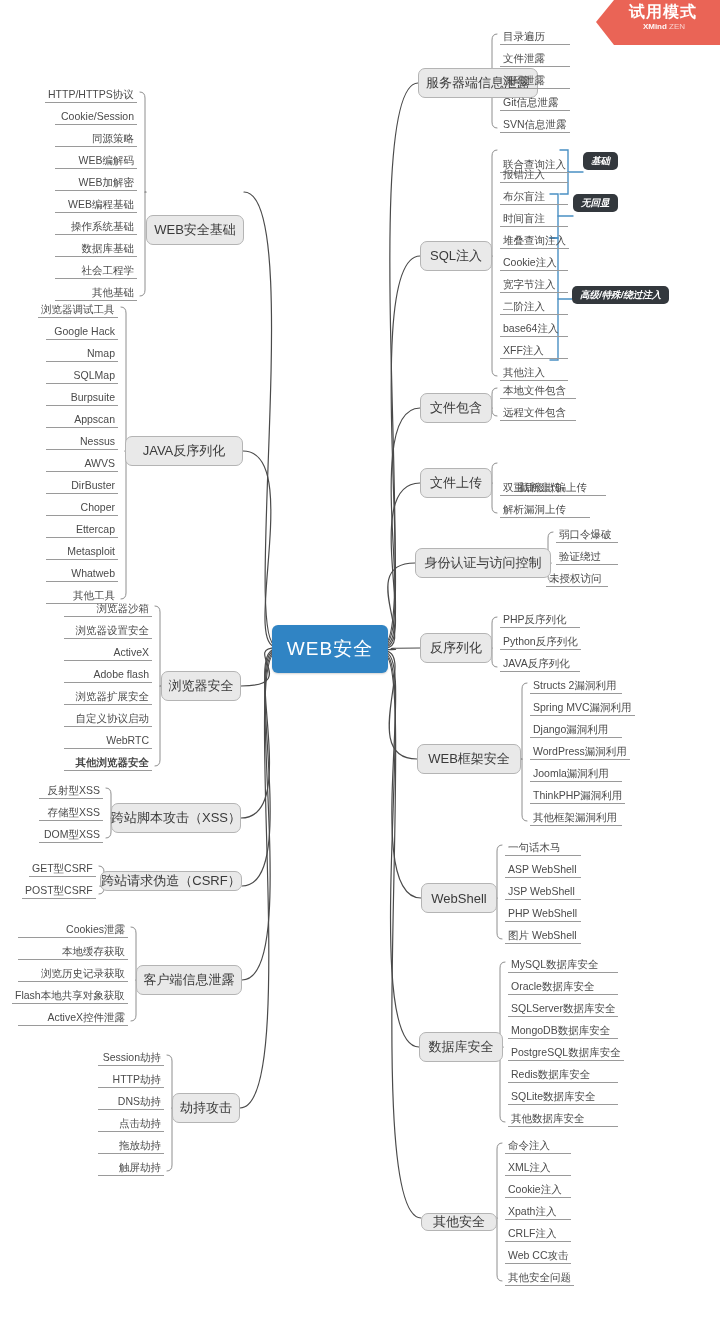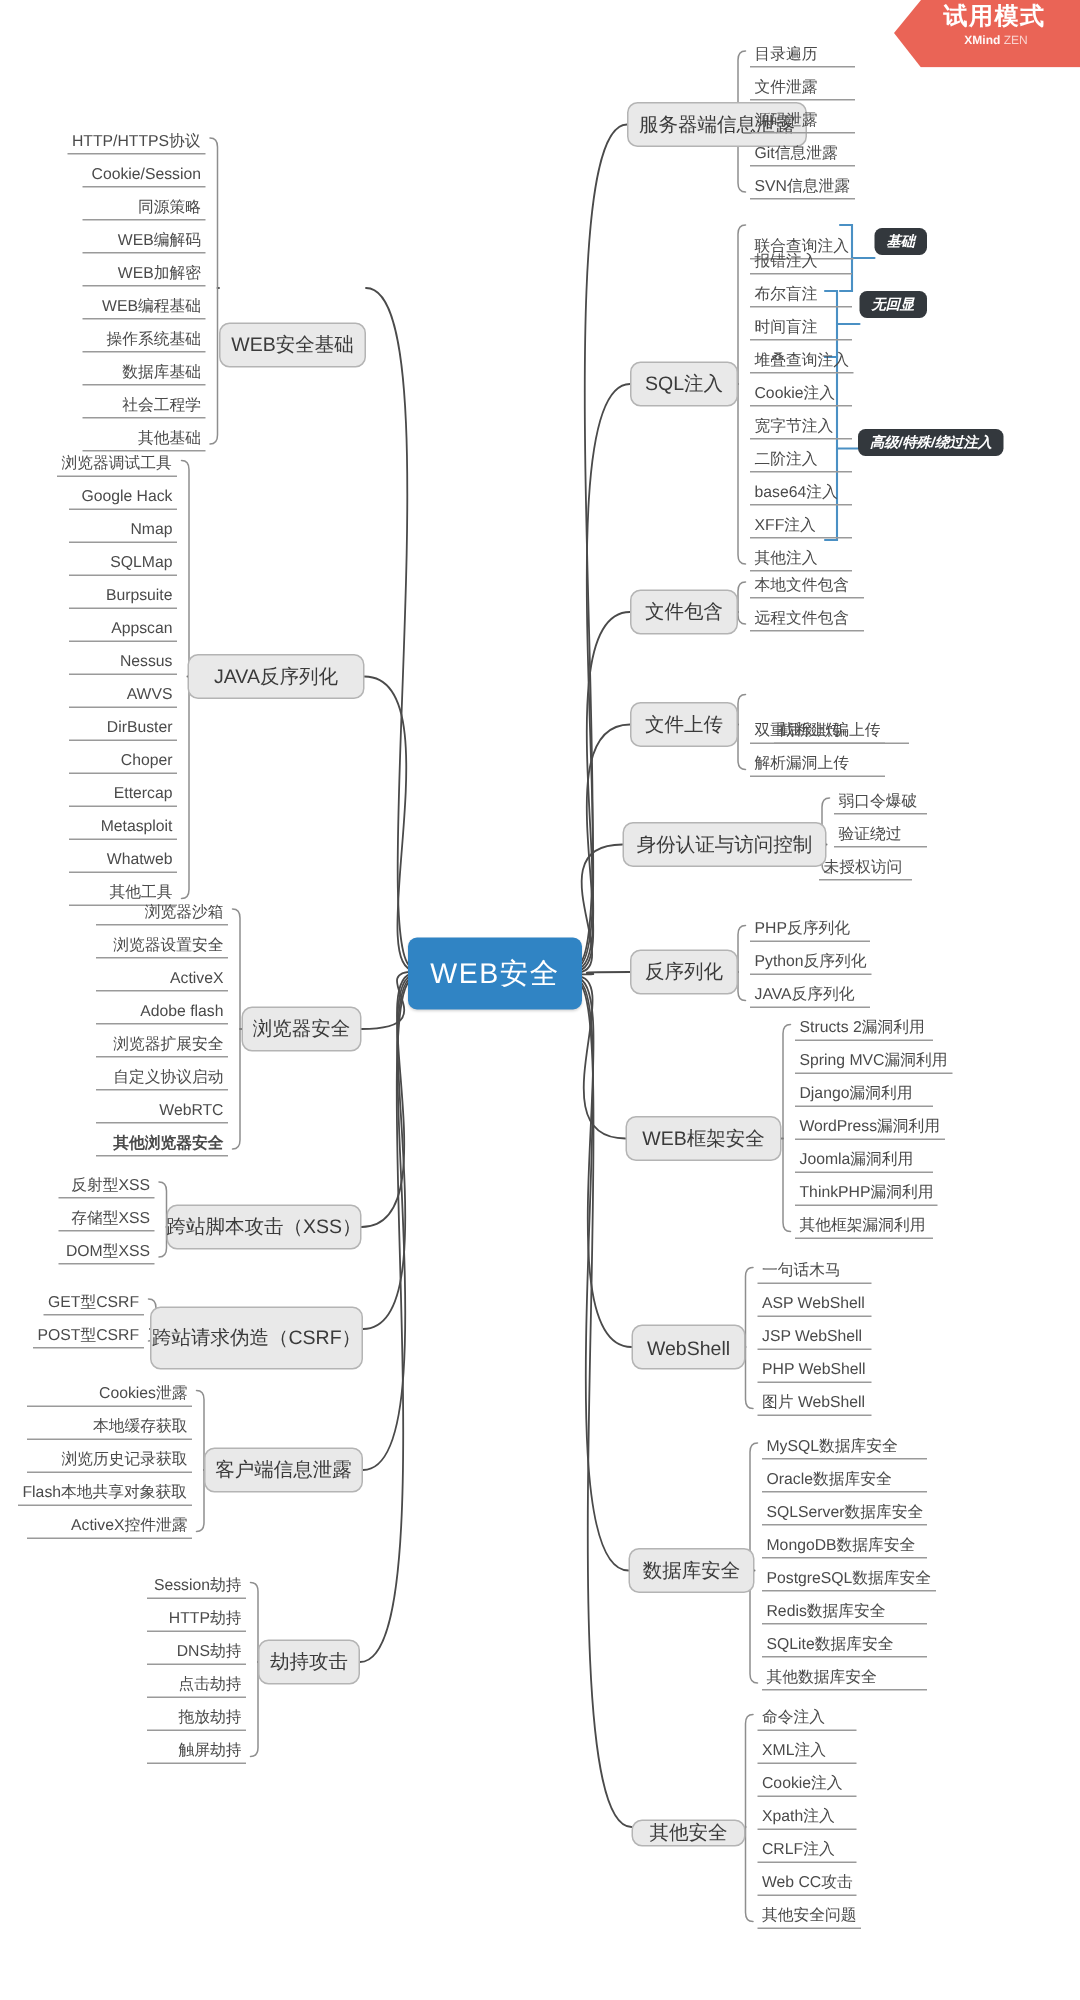--- a/index.html
+++ b/index.html
@@ -252,21 +252,21 @@
       <div class="leaf l" style="top: 689px; min-width: 88px; left: 64px;">浏览器扩展安全</div>
       <div class="leaf l" style="top: 711px; min-width: 88px; left: 64px;">自定义协议启动</div>
       <div class="leaf l" style="top: 733px; min-width: 88px; left: 64px;">WebRTC</div>
       <div class="leaf l" style="top: 755px; min-width: 88px; left: 64px; font-weight: bold;">其他浏览器安全</div>
       <div class="branch" style="left: 111px; top: 803px; width: 130px; height: 30px;">
         <span>跨站脚本攻击（XSS）</span>
       </div>
       <div class="leaf l" style="top: 783px; min-width: 64px; left: 39px;">反射型XSS</div>
       <div class="leaf l" style="top: 805px; min-width: 64px; left: 39px;">存储型XSS</div>
       <div class="leaf l" style="top: 827px; min-width: 64px; left: 39px;">DOM型XSS</div>
-      <div class="branch" style="left: 100px; top: 871px; width: 142px; height: 42px;">
+      <div class="branch" style="left: 100px; top: 871px; width: 142px; height: 20px;">
         <span>跨站请求伪造（CSRF）</span>
       </div>
       <div class="leaf l" style="top: 861px; min-width: 66px; left: 29px;">GET型CSRF</div>
       <div class="leaf l" style="top: 883px; min-width: 66px; left: 22px;">POST型CSRF</div>
       <div class="branch" style="left: 136px; top: 965px; width: 106px; height: 30px;">
         <span>客户端信息泄露</span>
       </div>
       <div class="leaf l" style="top: 922px; min-width: 110px; left: 18px;">Cookies泄露</div>
       <div class="leaf l" style="top: 944px; min-width: 110px; left: 18px;">本地缓存获取</div>
       <div class="leaf l" style="top: 966px; min-width: 110px; left: 18px;">浏览历史记录获取</div>

